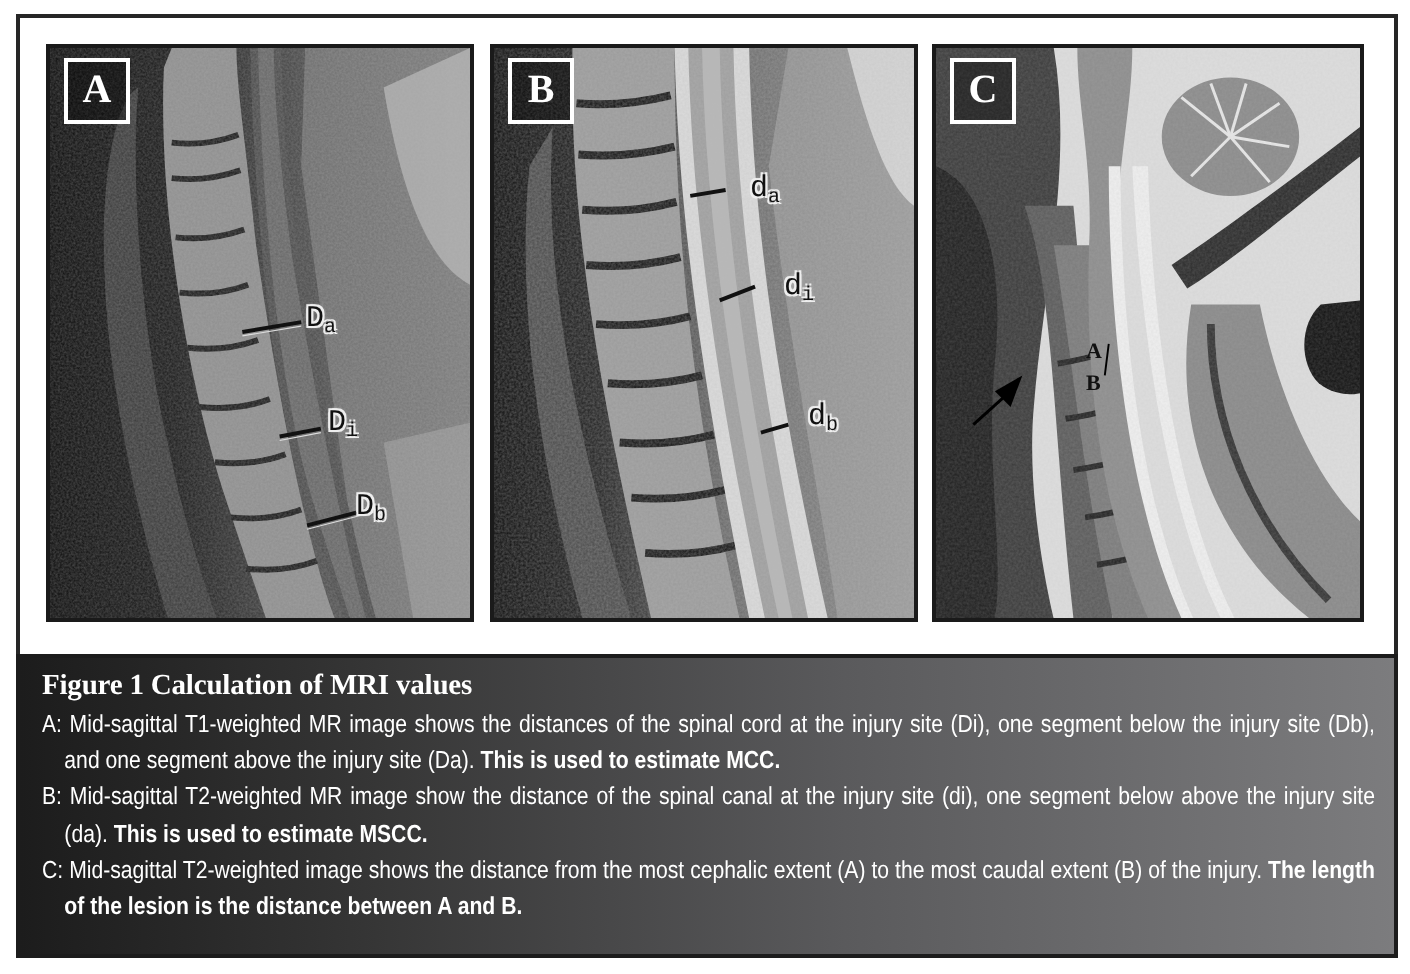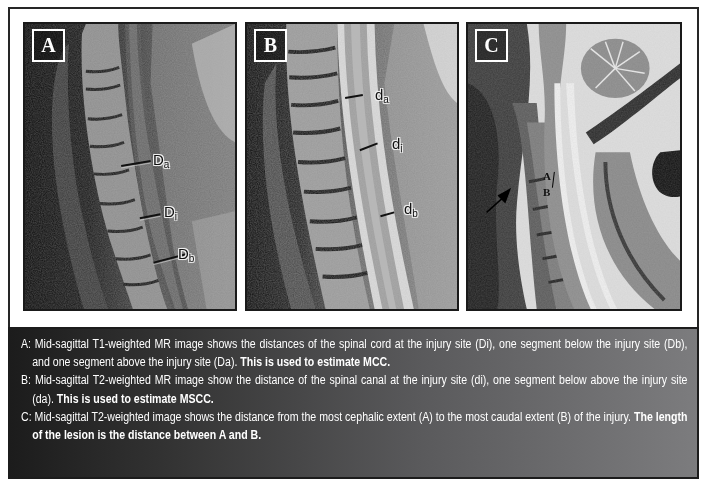--- a/index.html
+++ b/index.html
@@ -17,21 +17,21 @@
   #panel-a { left: 23px; width: 214px; }
   #panel-b { left: 245px; width: 214px; }
   #panel-c { left: 466px; width: 216px; }
   .panel-label {
     position: absolute; left: 7px; top: 5px; width: 33px; height: 33px;
     border: 2px solid #ffffff; color: #ffffff; background: rgba(0,0,0,0.35);
     font-family: "Liberation Serif", "DejaVu Serif", serif; font-weight: bold;
     font-size: 20px; line-height: 29px; text-align: center;
   }
   .mri-label {
-    position: absolute; font-family: Liberation Sans, sans-serif;
+    position: absolute; font-family: Liberation Mono, monospace;
     font-size: 15px; color: #111; line-height: 1;
     text-shadow: -1px -1px 0 #eee, 1px -1px 0 #eee, -1px 1px 0 #eee, 1px 1px 0 #eee, 0 0 2px #fff;
   }
   .mri-label sub { font-size: 10px; vertical-align: -3px; }
   .mri-label.serif {
     font-family: "Liberation Serif", "DejaVu Serif", serif; font-weight: bold;
     font-size: 11px; text-shadow: none; color: #111;
   }
   .caption {
     position: absolute; left: 8px; top: 327px; width: 691px; height: 152px;
@@ -216,20 +216,21 @@
 
       <line x1="88" y1="150" x2="86" y2="166" stroke="#000" stroke-width="1"></line>
     </svg>
     <div class="panel-label">C</div>
     <div class="mri-label serif" style="left:75px;top:147px;">A</div>
     <div class="mri-label serif" style="left:75px;top:163px;">B</div>
     <span style="position:absolute;left:0;top:0;width:0;height:0;"></span>
   </div>
 
   <div class="caption">
+    <div class="caption-title">Figure 1 Calculation of MRI values</div>
     <div class="caption-item">
       <span>A:</span><span> Mid-sagittal T1-weighted MR image shows the distances of the spinal cord at the injury site (Di), one segment below the injury site (Db), and one segment above the injury site (Da). </span><b>This is used to estimate MCC.</b>
     </div>
     <div class="caption-item">
       <span>B:</span><span> Mid-sagittal T2-weighted MR image show the distance of the spinal canal at the injury site (di), one segment below above the injury site (da). </span><b>This is used to estimate MSCC.</b>
     </div>
     <div class="caption-item">
       <span>C:</span><span> Mid-sagittal T2-weighted image shows the distance from the most cephalic extent (A) to the most caudal extent (B) of the injury. </span><b>The length of the lesion is the distance between A and B.</b>
     </div>
   </div>

